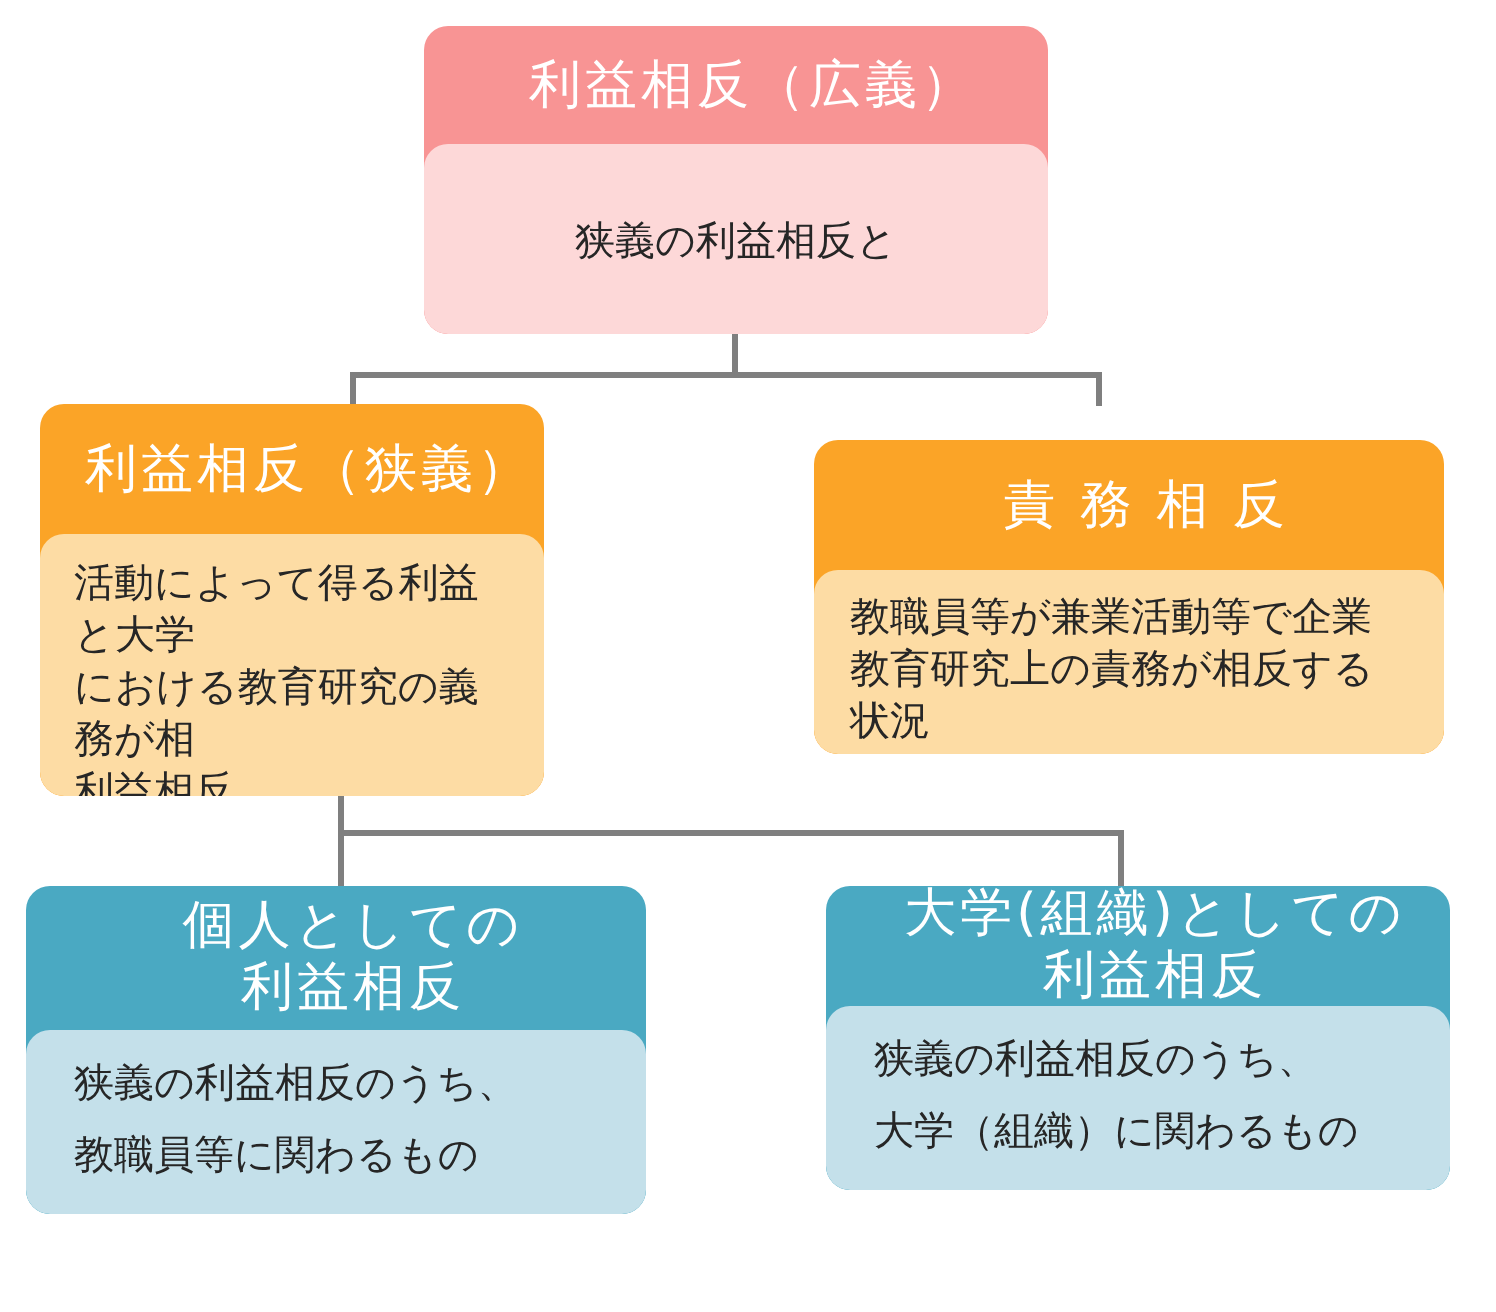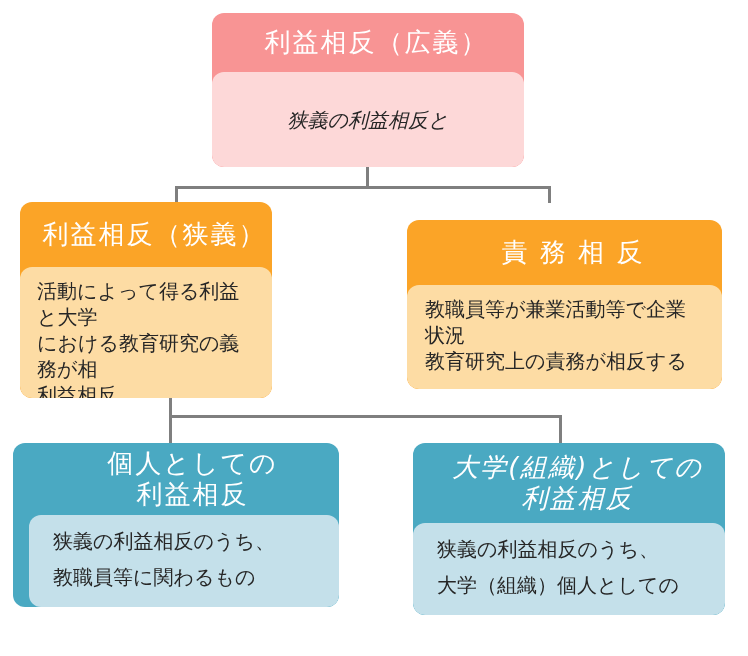--- a/index.html
+++ b/index.html
@@ -68,67 +68,67 @@
     background:var(--connector,#7F7F7F);
   }
 </style>
 </head>
 <body>
 
 <div class="stage">
 
   <div class="box theme-broad" style="left:212px; top:13px; width:312px;">
     <div class="hdr" style="height:59px;">利益相反（広義）</div>
-    <div class="bod centered" style="height:95px;font-style:italic;">
+    <div class="bod centered" style="height:95px;">
       <span class="line">狭義の利益相反と</span>
     </div>
   </div>
 
   <div class="conn" style="left:366px; top:167px; width:3px; height:21px;"></div>
   <div class="conn" style="left:175px; top:186px; width:376px; height:3px;"></div>
   <div class="conn" style="left:175px; top:186px; width:3px; height:17px;"></div>
   <div class="conn" style="left:548px; top:186px; width:3px; height:17px;"></div>
 
   <div class="box theme-mid" style="left:20px; top:202px; width:252px;">
     <div class="hdr" style="height:65px;">利益相反（狭義）</div>
     <div class="bod paragraph" style="height:131px;">
       <span class="line">活動によって得る利益と大学</span>
       <span class="line">における教育研究の義務が相</span>
       <span class="line">利益相反</span>
     </div>
   </div>
 
   <div class="box theme-mid" style="left:407px; top:220px; width:315px;">
     <div class="hdr" style="height:65px;">責 務 相 反</div>
-    <div class="bod paragraph" style="height:104px; padding-left:18px; padding-right:32px;font-family:Liberation Serif, serif;">
+    <div class="bod paragraph" style="height:92px; padding-left:18px; padding-right:32px;font-family:Liberation Serif, serif;">
       <span class="line">教職員等が兼業活動等で企業</span>
+      <span class="line">教育研究上の責務が相反する</span>
       <span class="line">状況</span>
-      <span class="line">教育研究上の責務が相反する</span>
     </div>
   </div>
 
   <div class="conn" style="left:169px; top:398px; width:3px; height:45px;"></div>
   <div class="conn" style="left:169px; top:415px; width:393px; height:3px;"></div>
   <div class="conn" style="left:559px; top:415px; width:3px; height:28px;"></div>
 
-  <div class="box theme-bottom" style="left:13px; top:443px; width:310px;padding-left:16px;">
+  <div class="box theme-bottom" style="left:13px; top:443px; width:310px;">
     <div class="hdr two-line" style="height:72px;">
       <span>個人としての</span>
       <span>利益相反</span>
     </div>
     <div class="bod spaced" style="height:92px;">
       <span class="line">狭義の利益相反のうち、</span>
       <span class="line">教職員等に関わるもの</span>
     </div>
   </div>
 
   <div class="box theme-bottom" style="left:413px; top:443px; width:312px;">
-    <div class="hdr two-line" style="height:80px;font-style:italic;">
+    <div class="hdr two-line" style="height:60px;">
       <span>大学(組織)としての</span>
       <span>利益相反</span>
     </div>
     <div class="bod spaced" style="height:92px;">
       <span class="line">狭義の利益相反のうち、</span>
-      <span class="line">大学（組織）個人としての</span>
+      <span class="line">大学（組織）に関わるもの</span>
     </div>
   </div>
 
 </div>
 
 </body></html>

